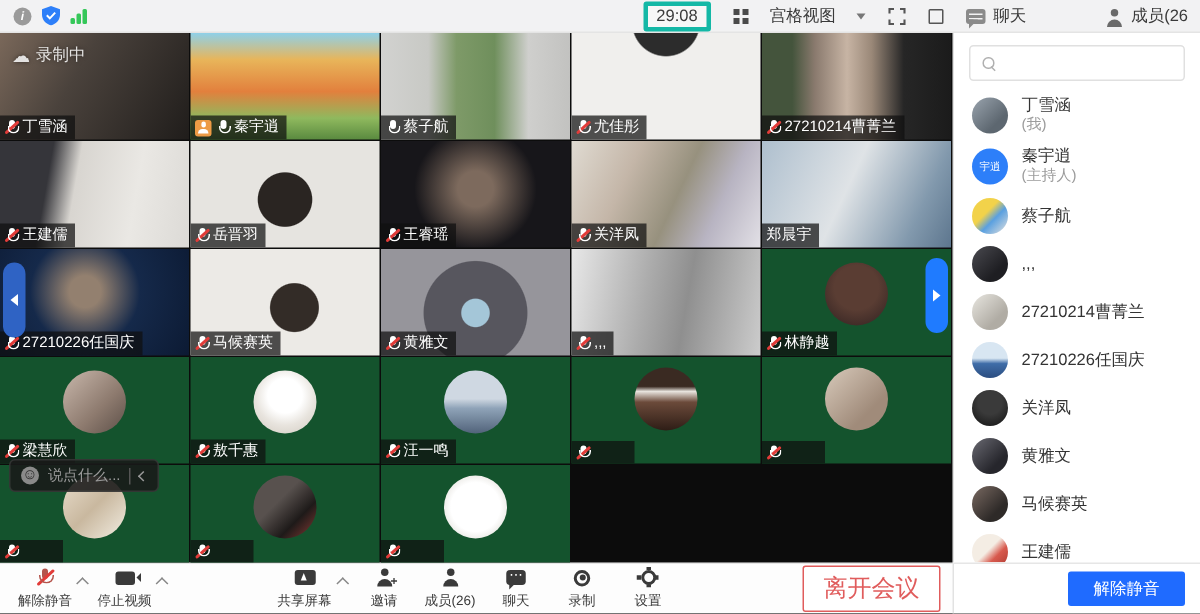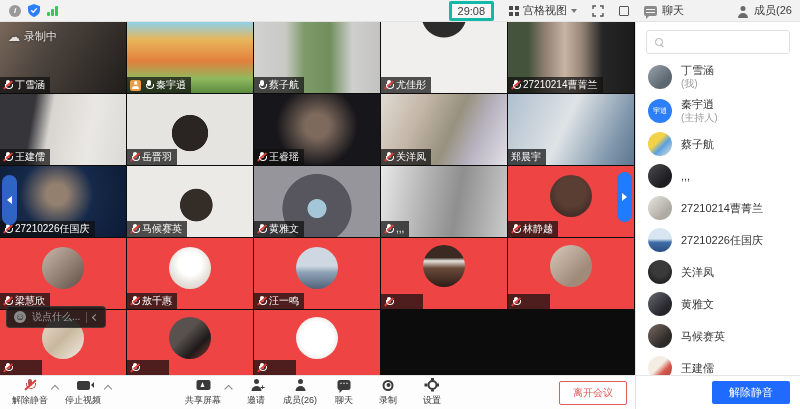--- a/index.html
+++ b/index.html
@@ -12,41 +12,41 @@
     font-size:11px;color:#3a3a3a;border-bottom:1px solid #e4e4e4;}
   .tb-left{display:flex;align-items:center;gap:7px;padding-left:9px;}
   .ic-info{width:12px;height:12px;border-radius:50%;background:#9a9a9a;color:#fff;
     font-size:8px;display:flex;align-items:center;justify-content:center;font-style:italic;font-weight:bold;}
   .ic-shield{width:12px;height:13px;}
   .ic-signal{display:flex;align-items:flex-end;gap:1.5px;height:11px;}
   .ic-signal i{display:block;width:2.5px;background:#35c759;border-radius:1px;}
   .ic-signal i:nth-child(1){height:4px}.ic-signal i:nth-child(2){height:7px}.ic-signal i:nth-child(3){height:10px}
   .tb-right{margin-left:auto;display:flex;align-items:center;gap:15px;padding-right:8px;}
   .tb-time{border:3px solid #14b8a6;border-radius:2px;padding:1px 6px;background:#f7f7f7;}
-  .tb-view{display:flex;align-items:center;gap:4px;cursor:default;}
+  .tb-view{display:flex;align-items:center;gap:14px;cursor:default;}
   .ic-grid4{width:10px;height:10px;position:relative;}
   .ic-grid4 i{position:absolute;width:4px;height:4px;background:#4a4a4a;}
   .ic-grid4 i:nth-child(1){left:0;top:0}.ic-grid4 i:nth-child(2){right:0;top:0}
   .ic-grid4 i:nth-child(3){left:0;bottom:0}.ic-grid4 i:nth-child(4){right:0;bottom:0}
   .caret-down{width:0;height:0;border-left:3.5px solid transparent;border-right:3.5px solid transparent;border-top:4px solid #777;}
   .ic-window{width:10px;height:10px;border:1.5px solid #555;border-radius:1px;}
   .tb-chat{display:flex;align-items:center;gap:5px;}
   .ic-bubble{width:13px;height:10px;background:#8a8a8a;border-radius:2px;position:relative;}
   .ic-bubble::after{content:"";position:absolute;left:2px;bottom:-3px;border:3px solid transparent;border-top-color:#8a8a8a;border-left-color:#8a8a8a;width:0;height:0;}
   .ic-bubble::before{content:"";position:absolute;left:2px;top:3px;width:9px;height:1.5px;background:#f2f2f3;box-shadow:0 3px 0 #f2f2f3;}
   .tb-members{display:flex;align-items:flex-end;gap:5px;margin-left:38px;}
   .ic-person{width:12px;height:12px;position:relative;}
   .ic-person::before{content:"";position:absolute;left:50%;top:0;transform:translateX(-50%);width:5px;height:5px;border-radius:50%;background:#6a6a6a;}
   .ic-person::after{content:"";position:absolute;left:1px;bottom:0;width:10px;height:5px;border-radius:5px 5px 0 0;background:#6a6a6a;}
 
   
   .middle{display:flex;height:353px;flex:none;}
   .video-area{width:635px;height:353px;background:#0c0c0c;position:relative;flex:none;}
   .grid{display:grid;grid-template-columns:repeat(5,126px);grid-template-rows:repeat(4,71px) 65px;gap:1px;width:635px;}
-  .tile{position:relative;overflow:hidden;background:#ef4444;}
+  .tile{position:relative;overflow:hidden;background:#14532d;}
   
   .t0{background:linear-gradient(120deg,#7a685a 0%,#4a423c 40%,#201d1b 100%);}
   .t1{background:linear-gradient(180deg,#8fd0e8 0%,#e8b55a 25%,#e2803d 55%,#8fb95e 80%,#5a8a3f 100%);}
   .t2{background:linear-gradient(90deg,#d2d2d0 0%,#c8c9c5 25%,#7e9a68 40%,#6f8f5c 60%,#cfcfcd 78%,#c2c2c0 100%);}
   .t3{background:radial-gradient(circle at 50% -10%,#2c2c2c 0 22%,#f0efed 23%);}
   .t4{background:linear-gradient(90deg,#44543c 0 16%,#8a7a6e 28%,#c7b4a4 45%,#9a8878 58%,#262626 75%,#1b1b1b 100%);}
   .t5{background:linear-gradient(100deg,#35353a 0 26%,#d8d5d0 40%,#eae8e4 70%,#dcdad6 100%);}
   .t6{background:radial-gradient(circle at 50% 55%,#2a2522 0 24%,#e6e4e0 25%);}
   .t7{background:radial-gradient(circle at 50% 45%,#7d6a5d 0 16%,#17161a 55%);}
   .t8{background:linear-gradient(115deg,#e0dbd2 0%,#c4b6a8 30%,#97917e 55%,#b8b4c2 75%,#e2e0e6 100%);}
@@ -150,21 +150,21 @@
   .ic-rec{width:11px;height:11px;border:2px solid #3a3a3a;border-radius:50%;position:relative;}
   .ic-rec::after{content:"";position:absolute;left:1.5px;top:1.5px;width:4px;height:4px;border-radius:50%;background:#3a3a3a;}
   .ic-apps{width:11px;height:11px;position:relative;}
   .ic-apps i{position:absolute;width:4.5px;height:4.5px;background:#3a3a3a;}
   .ic-apps i:nth-child(1){left:0;top:0}.ic-apps i:nth-child(2){right:0;top:0;border-radius:50%}
   .ic-apps i:nth-child(3){left:0;bottom:0}.ic-apps i:nth-child(4){right:0;bottom:0;background:transparent;border:1.2px solid #3a3a3a;transform:rotate(45deg) scale(.85);}
   .ic-gear{width:10px;height:10px;border:2.5px solid #3a3a3a;border-radius:50%;position:relative;}
   .ic-gear::before{content:"";position:absolute;left:50%;top:-4.5px;transform:translateX(-50%);width:3px;height:2.5px;background:#3a3a3a;box-shadow:0 11.5px 0 #3a3a3a;}
   .ic-gear::after{content:"";position:absolute;top:50%;left:-4.5px;transform:translateY(-50%);width:2.5px;height:3px;background:#3a3a3a;box-shadow:11.5px 0 0 #3a3a3a;}
   .leave-btn{margin-left:auto;margin-right:8px;border:1px solid #e05c5c;color:#e05c5c;background:#fff;
-    border-radius:2px;font-size:10px;padding:4px 13px;font-family:inherit;}
+    border-radius:2px;font-size:16px;padding:4px 13px;font-family:inherit;}
   .bb-side{flex:1;display:flex;align-items:center;justify-content:flex-end;padding-right:10px;border-left:1px solid #e2e2e2;background:#fff;}
   .unmute-btn{background:#1f6bff;color:#fff;border:none;border-radius:2px;font-size:11px;padding:4px 17px;font-family:inherit;}
 </style>
 </head>
 <body>
 
 <div class="app">
 
   <div class="topbar">
     <div class="tb-left">

